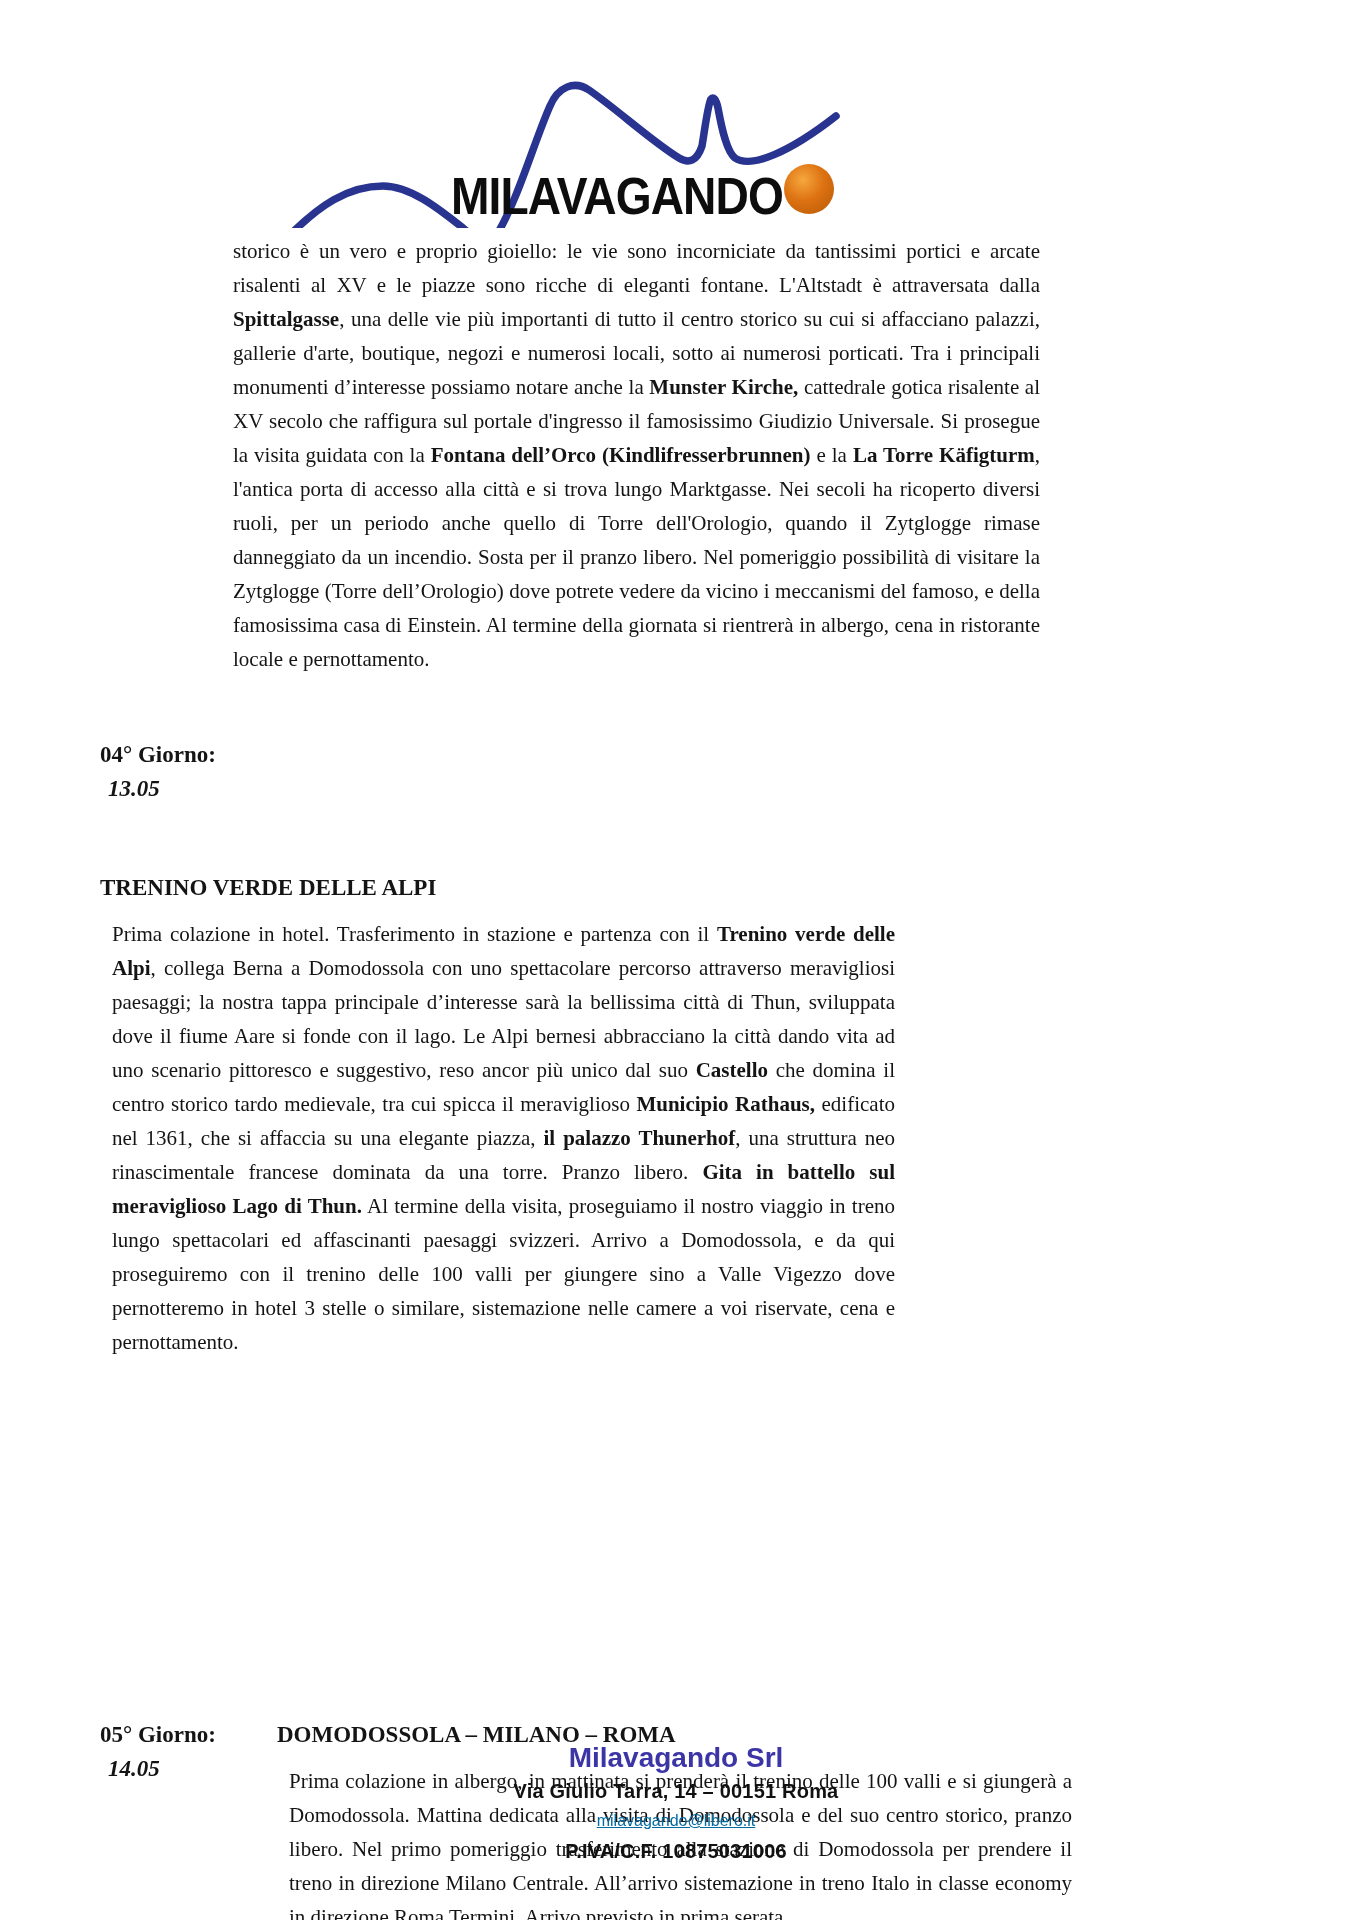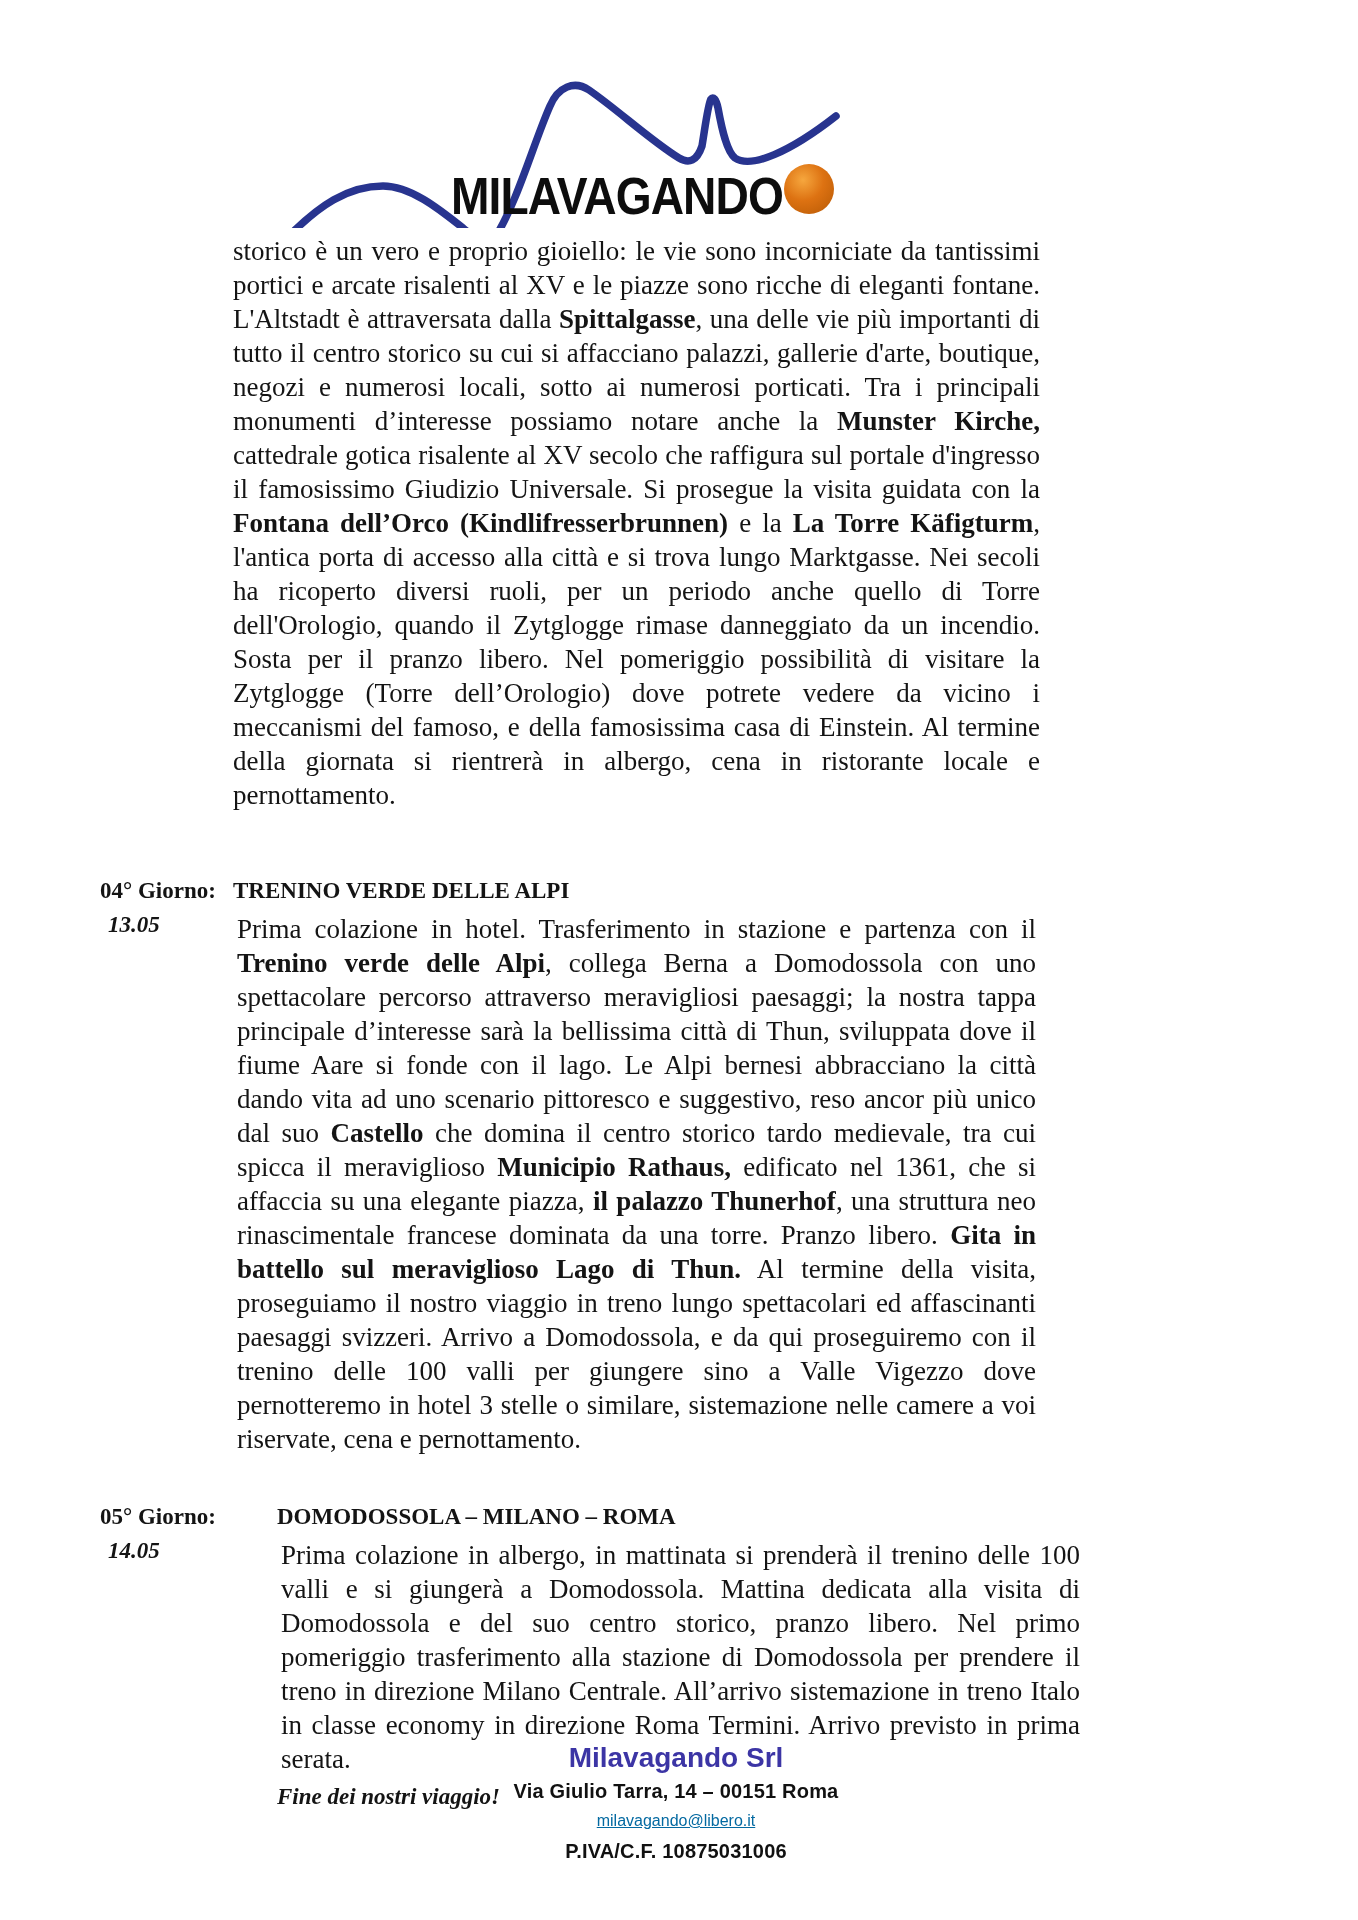--- a/index.html
+++ b/index.html
@@ -17,35 +17,35 @@
     margin:60px 0 0 288px;
     width:560px;
     height:168px;
   }
   
   .content{
     padding-left:100px;
     width:940px; 
   }
   .body-text{
-    font-size:27px;
+    font-size:21px;
     line-height:34px;
     text-align:justify;
-    margin:4px;
+    margin:12px;
   }
   .intro{
     margin-left:133px;
     margin-top:6px;
     width:807px;
   }
   .section{
     display:flex;
     align-items:flex-start;
   }
-  .section-04{margin-top:62px;}
+  .section-04{margin-top:62px;flex-direction:column;}
   .section-05{margin-top:40px;gap:44px;}
   .label-col{
     width:133px;
     flex:0 0 133px;
     font-size:23px;
     line-height:34px;
   }
   .day-label{font-weight:bold;}
   .date-label{font-weight:bold;font-style:italic;margin-left:8px;}
   .content-col{width:807px;flex:0 0 807px;}

